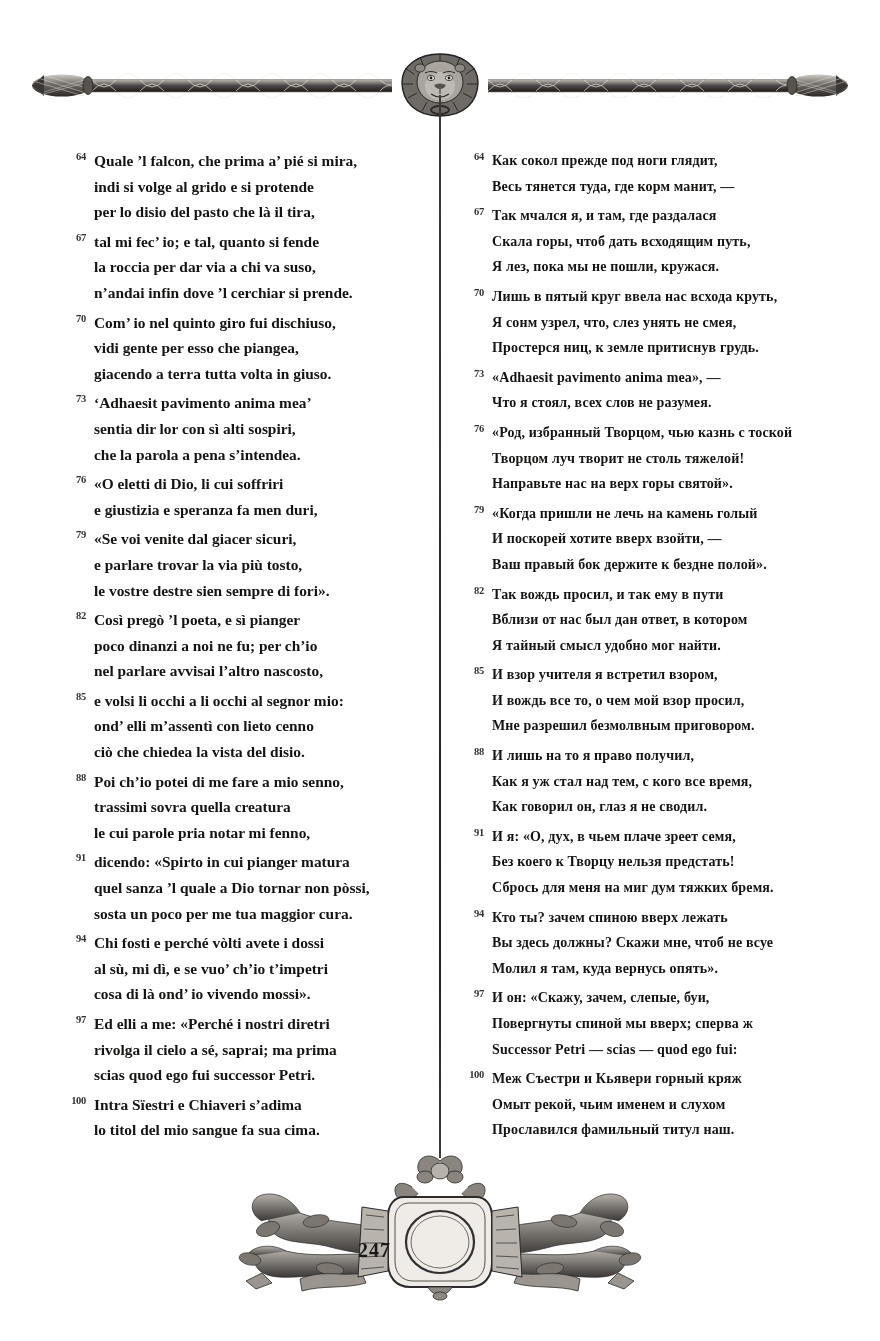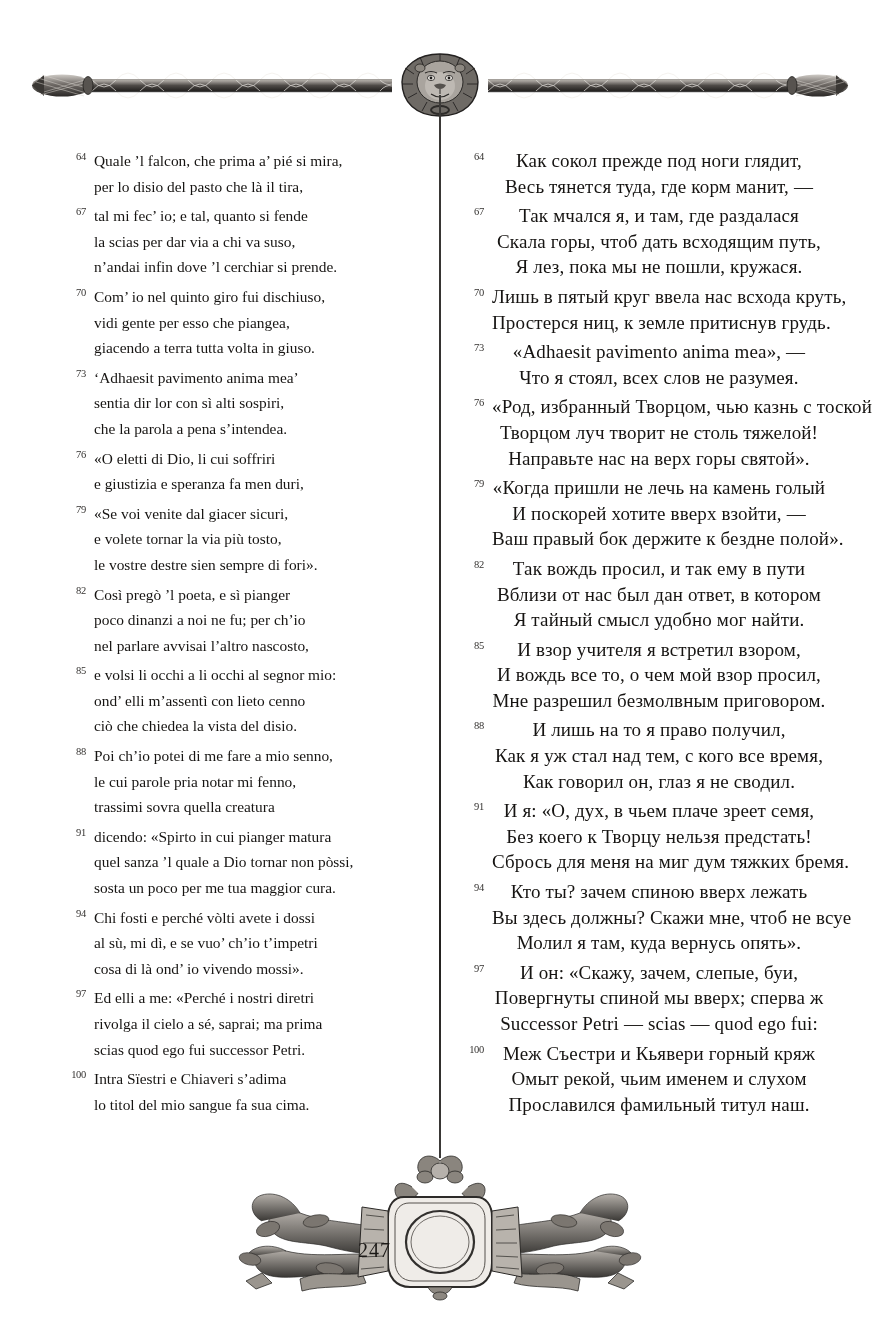--- a/index.html
+++ b/index.html
@@ -14,20 +14,21 @@
     font-family: "Liberation Serif", serif;
     color: #1a1a1a;
     overflow: hidden;
   }
 
   .page {
     position: absolute;
     inset: 0;
     width: 708px;
     height: 1341px;
+    font-weight: bold;
   }
 
   
   .top-ornament {
     position: absolute;
     top: 48px;
     left: 0;
     width: 880px;
     height: 70px;
   }
@@ -64,23 +65,22 @@
     letter-spacing: -0.3px;
     color: #33312f;
   }
   .tercet .line {
     font-size: 15.4px;
     line-height: 25.6px;
     white-space: nowrap;
     color: #161412;
   }
   .col-right .tercet .line {
-    font-size: 19px;
+    font-size: 14px;
     letter-spacing: 0.15px;
-    text-align: center;
   }
 
   
   .spine {
     position: absolute;
     left: 439px;
     top: 95px;
     width: 2px;
     height: 1063px;
     background: linear-gradient(to bottom, #3c3a38, #23211f 80%, #3c3a38);
@@ -199,27 +199,28 @@
 
   <div class="spine"></div>
 
   <div class="columns">
 
     <div class="col col-left">
 
       <div class="tercet">
         <span class="num">64</span>
         <div class="line">Quale ’l falcon, che prima a’ pié si mira,</div>
+        <div class="line">indi si volge al grido e si protende</div>
         <div class="line">per lo disio del pasto che là il tira,</div>
       </div>
 
       <div class="tercet">
         <span class="num">67</span>
         <div class="line">tal mi fec’ io; e tal, quanto si fende</div>
-        <div class="line">la scias per dar via a chi va suso,</div>
+        <div class="line">la roccia per dar via a chi va suso,</div>
         <div class="line">n’andai infin dove ’l cerchiar si prende.</div>
       </div>
 
       <div class="tercet">
         <span class="num">70</span>
         <div class="line">Com’ io nel quinto giro fui dischiuso,</div>
         <div class="line">vidi gente per esso che piangea,</div>
         <div class="line">giacendo a terra tutta volta in giuso.</div>
       </div>
 
@@ -232,43 +233,43 @@
 
       <div class="tercet">
         <span class="num">76</span>
         <div class="line">«O eletti di Dio, li cui soffriri</div>
         <div class="line">e giustizia e speranza fa men duri,</div>
       </div>
 
       <div class="tercet">
         <span class="num">79</span>
         <div class="line">«Se voi venite dal giacer sicuri,</div>
-        <div class="line">e volete tornar la via più tosto,</div>
+        <div class="line">e parlare trovar la via più tosto,</div>
         <div class="line">le vostre destre sien sempre di fori».</div>
       </div>
 
       <div class="tercet">
         <span class="num">82</span>
         <div class="line">Così pregò ’l poeta, e sì pianger</div>
         <div class="line">poco dinanzi a noi ne fu; per ch’io</div>
         <div class="line">nel parlare avvisai l’altro nascosto,</div>
       </div>
 
       <div class="tercet">
         <span class="num">85</span>
         <div class="line">e volsi li occhi a li occhi al segnor mio:</div>
         <div class="line">ond’ elli m’assentì con lieto cenno</div>
         <div class="line">ciò che chiedea la vista del disio.</div>
       </div>
 
       <div class="tercet">
         <span class="num">88</span>
         <div class="line">Poi ch’io potei di me fare a mio senno,</div>
+        <div class="line">trassimi sovra quella creatura</div>
         <div class="line">le cui parole pria notar mi fenno,</div>
-        <div class="line">trassimi sovra quella creatura</div>
       </div>
 
       <div class="tercet">
         <span class="num">91</span>
         <div class="line">dicendo: «Spirto in cui pianger matura</div>
         <div class="line">quel sanza ’l quale a Dio tornar non pòssi,</div>
         <div class="line">sosta un poco per me tua maggior cura.</div>
       </div>
 
       <div class="tercet">
@@ -304,20 +305,21 @@
       <div class="tercet">
         <span class="num">67</span>
         <div class="line">Так мчался я, и там, где раздалася</div>
         <div class="line">Скала горы, чтоб дать всходящим путь,</div>
         <div class="line">Я лез, пока мы не пошли, кружася.</div>
       </div>
 
       <div class="tercet">
         <span class="num">70</span>
         <div class="line">Лишь в пятый круг ввела нас всхода круть,</div>
+        <div class="line">Я сонм узрел, что, слез унять не смея,</div>
         <div class="line">Простерся ниц, к земле притиснув грудь.</div>
       </div>
 
       <div class="tercet">
         <span class="num">73</span>
         <div class="line">«Adhaesit pavimento anima mea», —</div>
         <div class="line">Что я стоял, всех слов не разумея.</div>
       </div>
 
       <div class="tercet">

